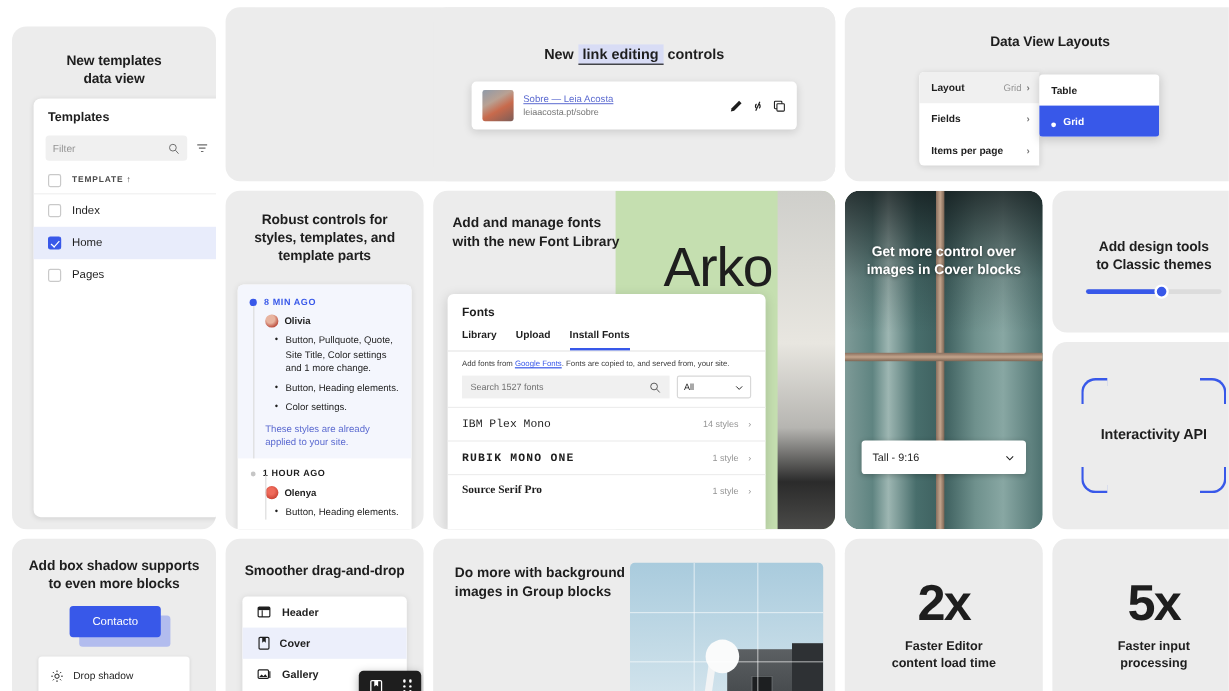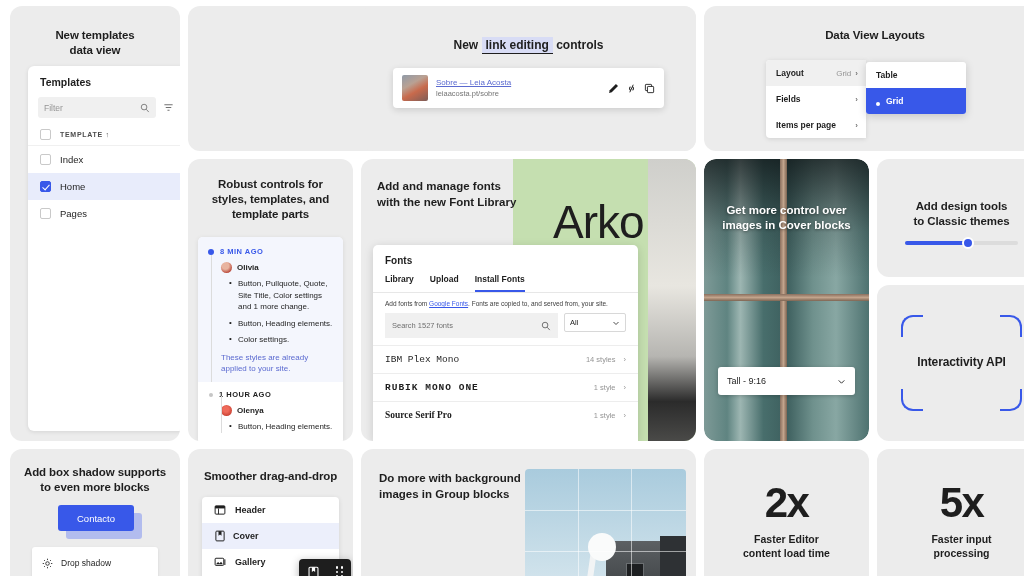--- a/index.html
+++ b/index.html
@@ -22,21 +22,21 @@
     border-radius: 12px;
     position: relative;
     overflow: hidden;
   }
   .ctitle {
     font-size: 11.5px; font-weight: bold; color: #1e1e1e;
     text-align: center; line-height: 1.32; letter-spacing: -0.1px;
   }
 
   
-  .c1 { grid-column: 1; grid-row: 1 / span 2; padding-top: 22px; }
+  .c1 { grid-column: 1; grid-row: 1 / span 2; padding-top: 22px; margin-top: 16px; }
   .c1 .ctitle { padding: 0 10px; }
   .panel-templates {
     position: absolute; left: 18px; right: -4px; top: 60px; bottom: 10px;
     background: #fff; border-radius: 6px 0 0 6px;
     box-shadow: 0 1px 4px rgba(0,0,0,.10);
     padding: 10px 0 0 0;
   }
   .tpl-head { font-size: 10.5px; font-weight: bold; color: #1e1e1e; padding: 0 12px 9px; }
   .tpl-filterrow { display: flex; align-items: center; gap: 7px; padding: 0 10px 6px; }
   .tpl-filter {
@@ -129,21 +129,21 @@
     position: absolute; left: 12px; right: 58px; top: 86px; bottom: 0;
     background: #fff; border-radius: 5px 5px 0 0; box-shadow: 0 2px 10px rgba(0,0,0,.15); overflow: hidden;
   }
   .fp-title { font-size: 10px; font-weight: bold; color: #1e1e1e; padding: 10px 12px 8px; }
   .fp-tabs { display: flex; gap: 16px; padding: 0 12px; border-bottom: 1px solid #e7e7e7; }
   .fp-tab { font-size: 8.5px; font-weight: bold; color: #1e1e1e; padding-bottom: 6px; border-bottom: 2px solid transparent; }
   .fp-tab.active { border-bottom-color: #3858e9; }
   .fp-desc { font-size: 6.5px; color: #3c3c3c; padding: 7px 12px 6px; }
   .fp-desc a { color: #3858e9; text-decoration: underline; }
   .fp-searchrow { display: flex; gap: 6px; padding: 0 12px 7px; }
-  .fp-search { flex: 1; height: 25px; background: #f0f0f0; border-radius: 0; display: flex; align-items: center; justify-content: space-between; padding: 0 7px; font-size: 7.5px; color: #707070; }
+  .fp-search { flex: 1; height: 19px; background: #f0f0f0; border-radius: 0; display: flex; align-items: center; justify-content: space-between; padding: 0 7px; font-size: 7.5px; color: #707070; }
   .fp-select { width: 62px; height: 19px; border: 1px solid #d8d8d8; border-radius: 2px; display: flex; align-items: center; justify-content: space-between; padding: 0 5px; font-size: 7.5px; color: #1e1e1e; }
   .fp-row { display: flex; align-items: center; justify-content: space-between; padding: 8px 12px; border-top: 1px solid #ededed; }
   .fp-name { font-size: 9.5px; color: #1e1e1e; }
   .fp-name.mono { font-family: "Liberation Mono", monospace; }
   .fp-name.rubik { font-family: "Liberation Mono", monospace; font-weight: bold; letter-spacing: 1px; }
   .fp-name.serif { font-family: "Liberation Serif", serif; font-weight: bold; }
   .fp-styles { font-size: 7.5px; color: #949494; display: flex; align-items: center; gap: 8px; }
 
   
   .c-cover { grid-column: 4; grid-row: 2; background: none; padding-left: 39px; }

